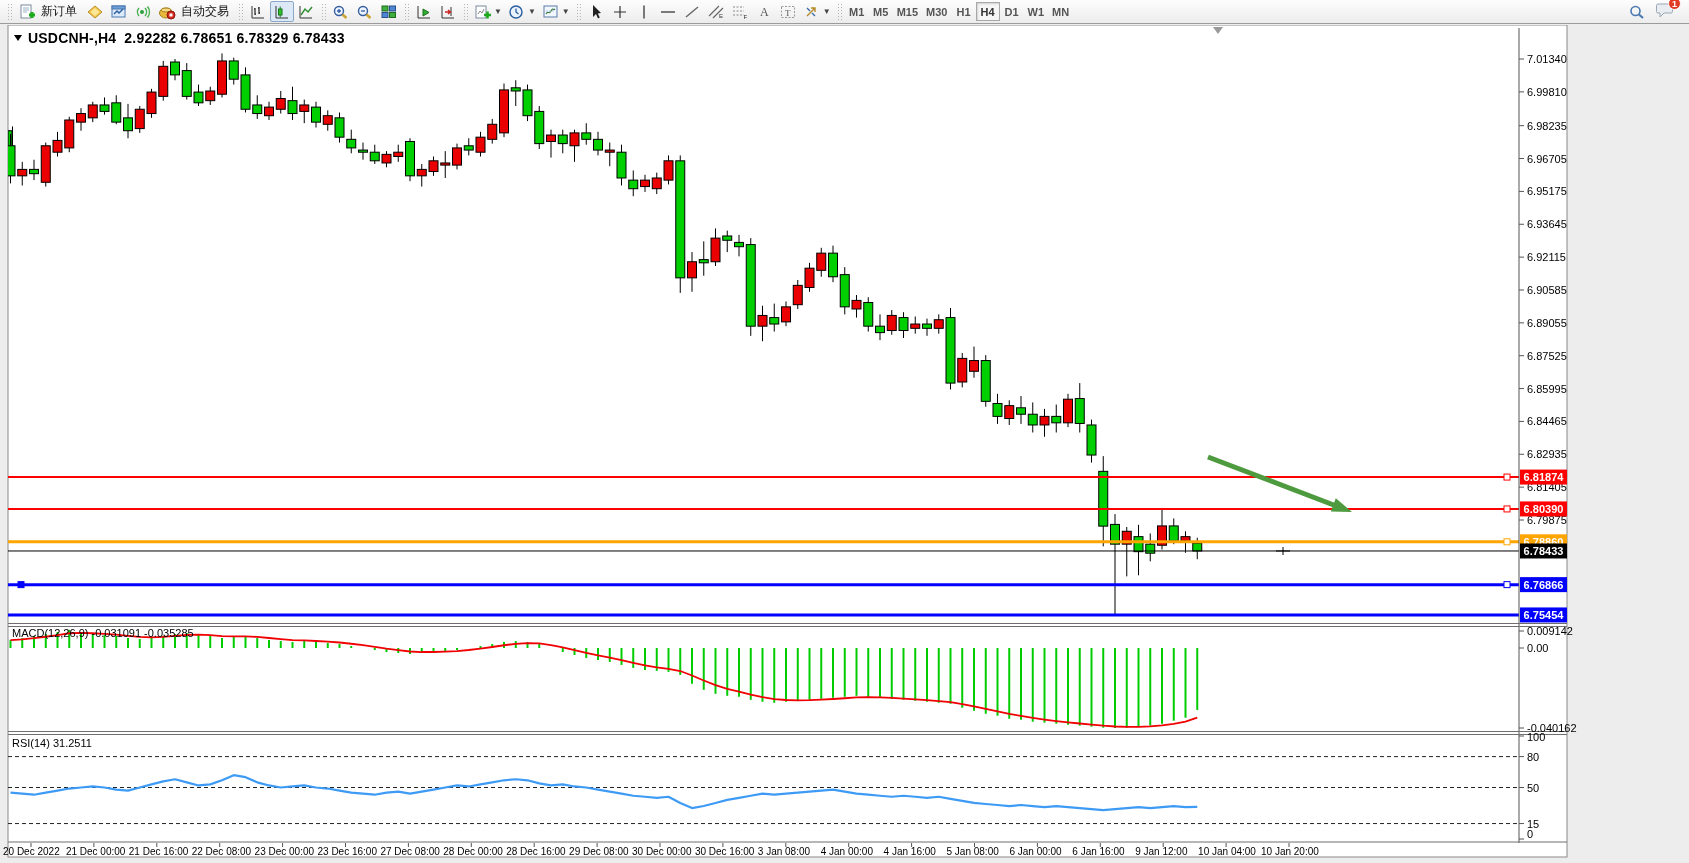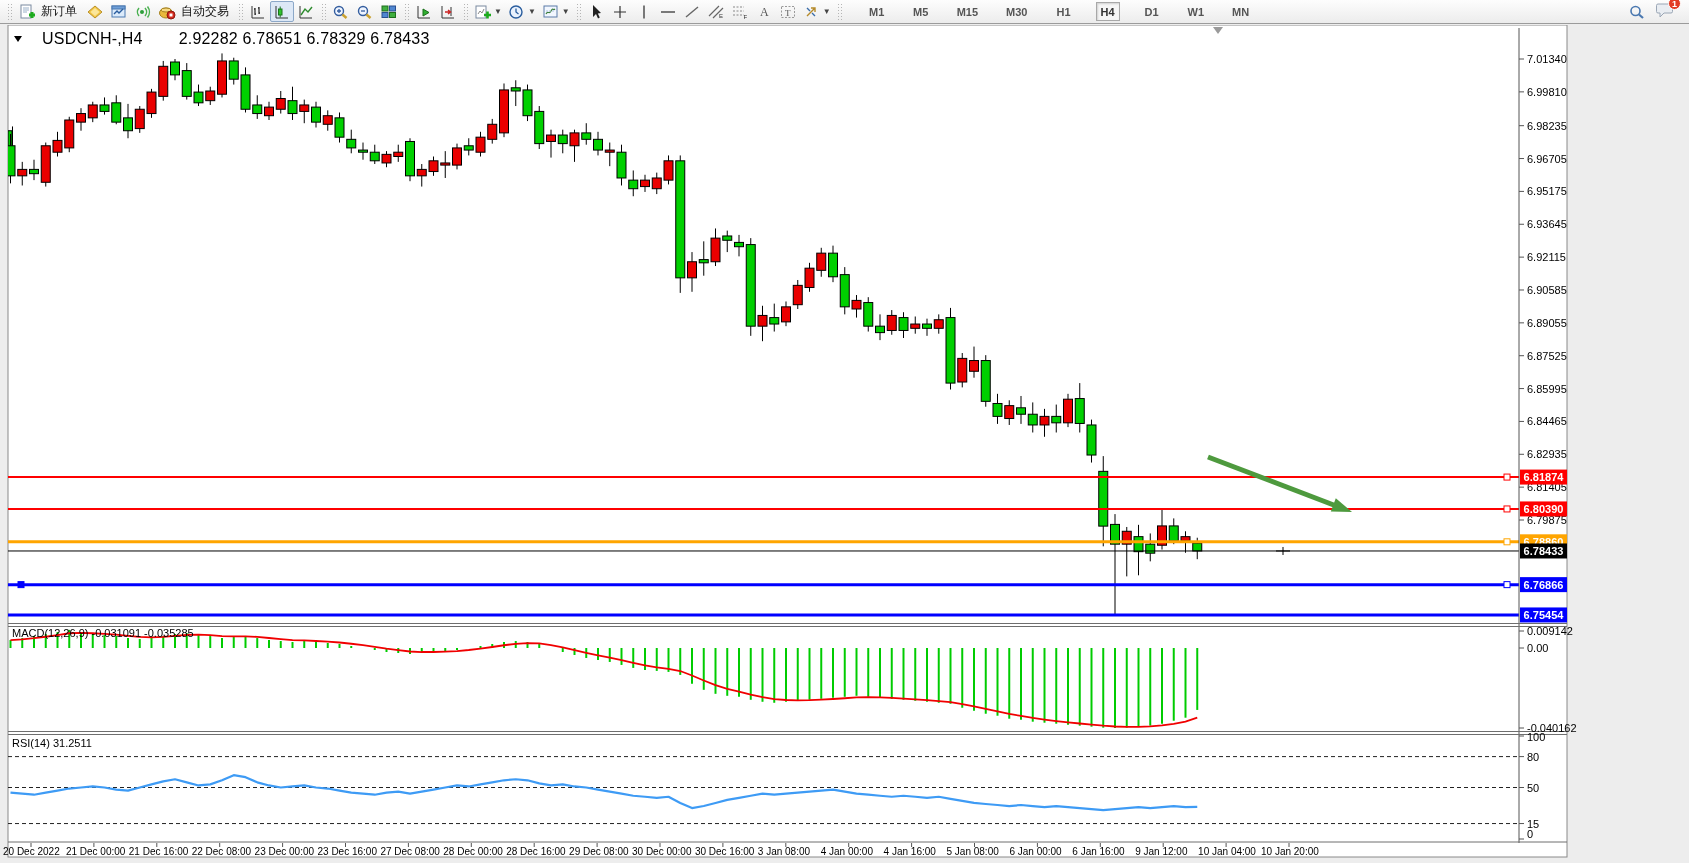--- a/index.html
+++ b/index.html
@@ -14,34 +14,34 @@
              display:flex; align-items:center; padding:0 4px; z-index:5; }
   .grip { width:5px; height:18px; margin:0 3px;
           background-image:radial-gradient(#b5b5b5 35%, transparent 36%);
           background-size:3px 3px; }
   .tb { height:21px; min-width:22px; display:flex; align-items:center; justify-content:center;
         border:1px solid transparent; border-radius:2px; padding:0 2px; cursor:default; }
   .tb.pressed { border:1px solid #8ca8c8; background:#dde8f6; }
   .tblabel { font-size:12px; color:#111; margin:0 6px 0 2px; white-space:nowrap; }
   .caret { font-size:8px; color:#444; margin-left:2px; }
   .tf { height:19px; min-width:24px; padding:0 3px; display:flex; align-items:center; justify-content:center;
-        font-size:11px; font-weight:bold; color:#555; border:1px solid transparent;margin-left:20px; }
+        font-size:11px; font-weight:bold; color:#555; border:1px solid transparent; }
   .tf.active { border:1px solid #a8a8a8; background:#f6f6f6; box-shadow:inset 1px 1px 2px #d0d0d0; color:#333; }
   #tb-right { margin-left:auto; display:flex; align-items:center; }
   #chat-badge { position:absolute; top:-4px; right:-6px; min-width:13px; height:13px; border-radius:7px;
                 background:#e23b24; color:#fff; font-size:9px; font-weight:bold;
                 display:flex; align-items:center; justify-content:center; padding:0 2px;
                 border:1px solid #fff; }
   .chatwrap { position:relative; margin:0 10px 0 6px; }
 
   
   #chart-wrap { position:absolute; left:0; top:25px; width:1689px; height:838px; }
   #chart-svg { position:absolute; left:0; top:0; }
   #chart-titlebar { position:absolute; left:14px; top:5px; display:flex; align-items:center;
-                    font-size:16px; font-weight:normal; color:#000; z-index:3;gap:14px; }
+                    font-size:14px; font-weight:bold; color:#000; z-index:3; }
   #title-tri { width:0; height:0; border-left:4px solid transparent; border-right:4px solid transparent;
                border-top:6px solid #000; margin-right:6px; }
   #chart-titlebar span { letter-spacing:0.2px; }
 </style>
 </head>
 <body>
 
 <div id="screen">
 
   <div id="toolbar">

